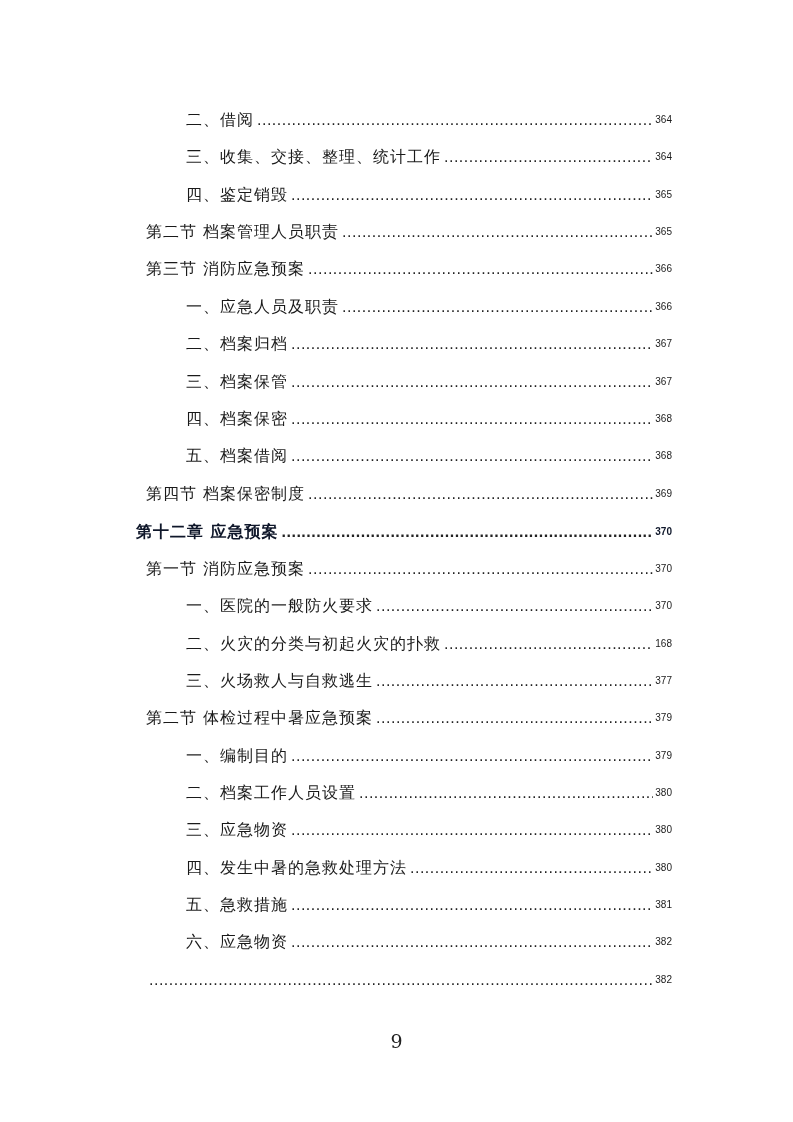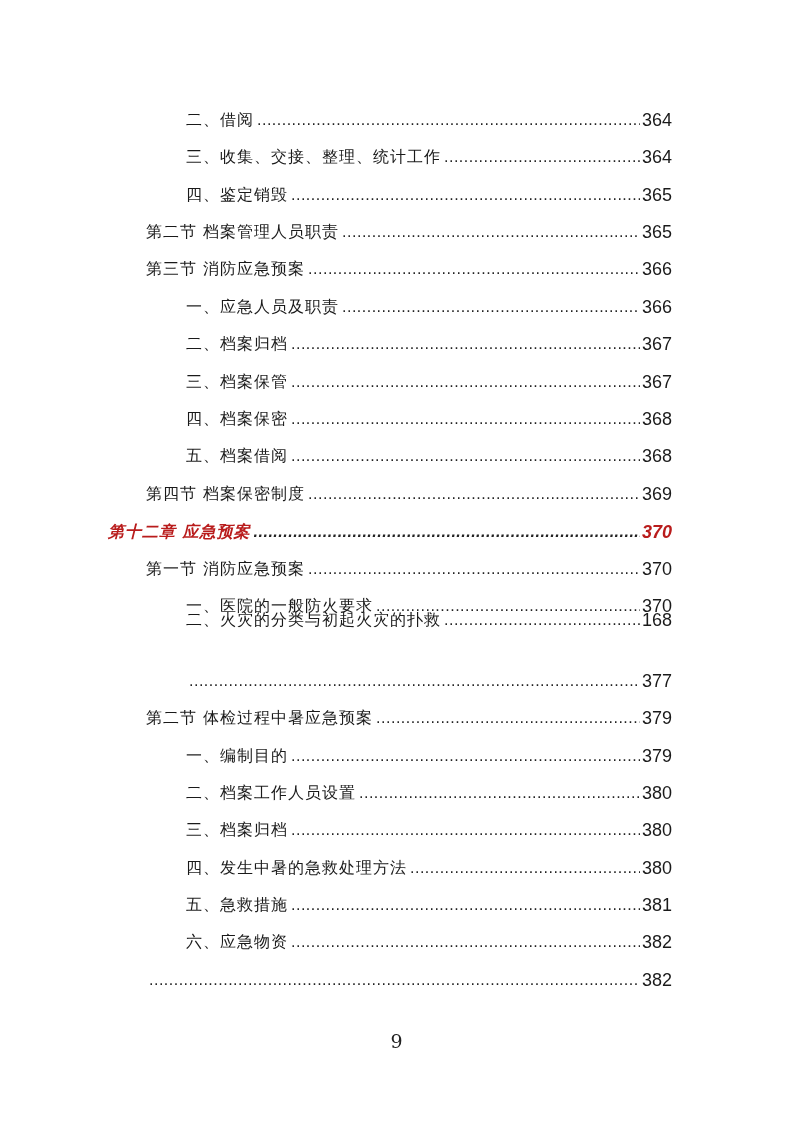--- a/index.html
+++ b/index.html
@@ -7,32 +7,32 @@
     width: 793px; height: 1122px; position: relative; overflow: hidden;
     font-family: "DejaVu Serif", "Liberation Serif", serif;
     color: #1a1a1a;
   }
   .toc { position: absolute; left: 0; top: 102px; width: 793px; }
   .toc-row {
     position: absolute; display: flex; align-items: flex-end;
     right: 121px; height: 28px; font-size: 16px; line-height: 28px;
     white-space: nowrap;
   }
-  .toc-row.l1 { left: 108px; font-weight: bold; font-family: "DejaVu Sans", "Liberation Sans", sans-serif; color: #b91c1c; font-style: italic; }
+  .toc-row.l1 { left: 136px; font-weight: bold; font-family: "DejaVu Sans", "Liberation Sans", sans-serif; color: #0f172a; }
   .toc-row.l2 { left: 146px; }
   .toc-row.l3 { left: 186px; }
   .toc-title { flex: 0 0 auto; letter-spacing: 1px; }
   .toc-leader {
     flex: 1 1 auto; overflow: hidden; margin: 0 2px 0 3px;
     font-family: "Liberation Sans", sans-serif; letter-spacing: 0.5px; color: #222;
   }
   .toc-leader::before {
     content: "........................................................................................................................................................................................................";
   }
-  .toc-page { flex: 0 0 auto; font-family: "Liberation Sans", sans-serif; font-size: 18px; }
+  .toc-page { flex: 0 0 auto; font-family: "Liberation Sans", sans-serif; font-size: 10px; }
   .toc-row.l1 .toc-page { font-weight: bold; }
   .page-number {
     position: absolute; left: 0; width: 793px; top: 1030px; text-align: center;
     font-size: 19px; font-family: "DejaVu Serif", serif; color: #222;
   }
 </style>
 </head>
 <body>
 
 <div class="toc">
@@ -99,46 +99,47 @@
   <div class="toc-row l2" style="top:453px">
     <span class="toc-title">第一节  消防应急预案</span>
     <span class="toc-leader"></span>
     <span class="toc-page">370</span>
   </div>
   <div class="toc-row l3" style="top:490px">
     <span class="toc-title">一、医院的一般防火要求</span>
     <span class="toc-leader"></span>
     <span class="toc-page">370</span>
   </div>
-  <div class="toc-row l3" style="top:504px">
+  <div class="toc-row l3" style="top:528px">
     <span class="toc-title">二、火灾的分类与初起火灾的扑救</span>
     <span class="toc-leader"></span>
     <span class="toc-page">168</span>
   </div>
   <div class="toc-row l3" style="top:565px">
+    <span class="toc-title">三、火场救人与自救逃生</span>
     <span class="toc-leader"></span>
     <span class="toc-page">377</span>
   </div>
   <div class="toc-row l2" style="top:602px">
     <span class="toc-title">第二节  体检过程中暑应急预案</span>
     <span class="toc-leader"></span>
     <span class="toc-page">379</span>
   </div>
   <div class="toc-row l3" style="top:640px">
     <span class="toc-title">一、编制目的</span>
     <span class="toc-leader"></span>
     <span class="toc-page">379</span>
   </div>
   <div class="toc-row l3" style="top:677px">
     <span class="toc-title">二、档案工作人员设置</span>
     <span class="toc-leader"></span>
     <span class="toc-page">380</span>
   </div>
   <div class="toc-row l3" style="top:714px">
-    <span class="toc-title">三、档案归档</span>
+    <span class="toc-title">三、应急物资</span>
     <span class="toc-leader"></span>
     <span class="toc-page">380</span>
   </div>
   <div class="toc-row l3" style="top:752px">
     <span class="toc-title">四、发生中暑的急救处理方法</span>
     <span class="toc-leader"></span>
     <span class="toc-page">380</span>
   </div>
   <div class="toc-row l3" style="top:789px">
     <span class="toc-title">五、急救措施</span>

